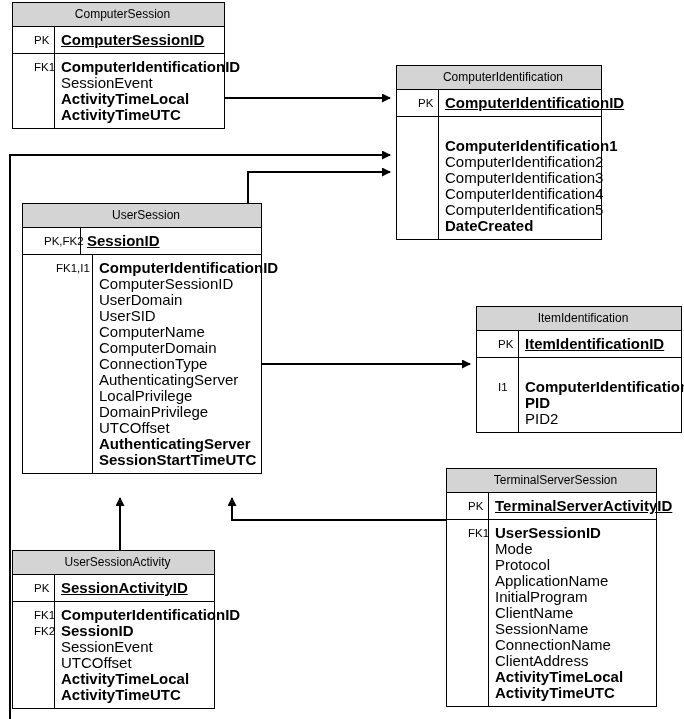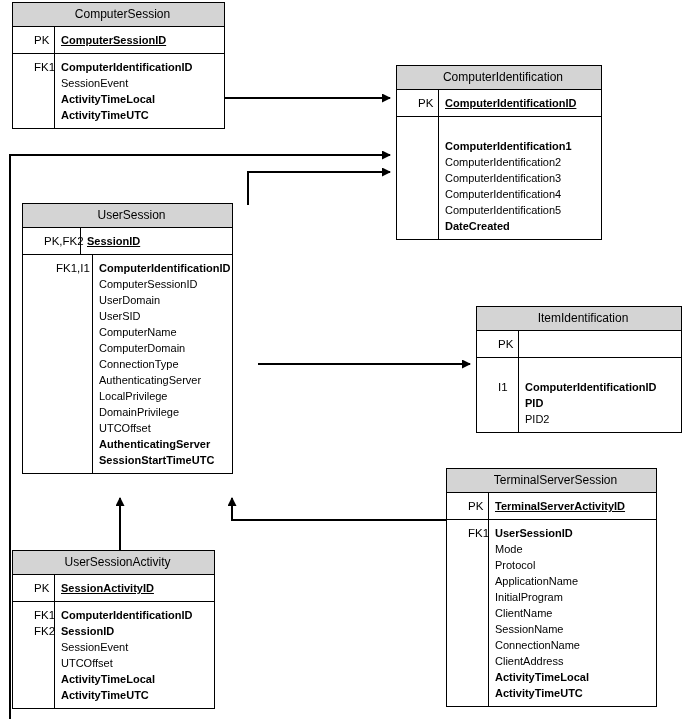--- a/index.html
+++ b/index.html
@@ -54,21 +54,21 @@
     box-sizing: border-box;
     padding: 5px 0 5px 5px;
     line-height: 16px;
     font-size: 11.5px;
   }
   .attrs-col {
     flex: 1 1 auto;
     box-sizing: border-box;
     padding: 5px 4px 5px 6px;
     line-height: 16px;
-    font-size: 11px;
+    font-size: 15px;
   }
   .pk-section {
     border-bottom: 1px solid #000000;
   }
   .attr {
     white-space: nowrap;
   }
   .attr.pk {
     font-weight: bold;
     text-decoration: underline;
@@ -149,21 +149,21 @@
         <div class="attr req">ComputerIdentification1</div>
         <div class="attr">ComputerIdentification2</div>
         <div class="attr">ComputerIdentification3</div>
         <div class="attr">ComputerIdentification4</div>
         <div class="attr">ComputerIdentification5</div>
         <div class="attr req">DateCreated</div>
       </div>
     </div>
   </div>
 
-  <div class="entity" style="left:22px; top:203px; width:211px;">
+  <div class="entity" style="left:22px; top:203px; width:240px;">
     <div class="entity-title">UserSession</div>
     <div class="section pk-section">
       <div class="keys-col" style="width:58px; flex:0 0 58px;">
         <div class="keyline">PK,FK2</div>
       </div>
       <div class="attrs-col">
         <div class="attr pk">SessionID</div>
       </div>
     </div>
     <div class="section">
@@ -187,20 +187,23 @@
       </div>
     </div>
   </div>
 
   <div class="entity" style="left:476px; top:306px; width:206px;">
     <div class="entity-title">ItemIdentification</div>
     <div class="section pk-section">
       <div class="keys-col">
         <div class="keyline">PK</div>
       </div>
+      <div class="attrs-col">
+        <div class="attr pk">ItemIdentificationID</div>
+      </div>
     </div>
     <div class="section">
       <div class="keys-col">
         <div class="spacer"></div>
         <div class="keyline">I1</div>
       </div>
       <div class="attrs-col">
         <div class="spacer"></div>
         <div class="attr req">ComputerIdentificationID</div>
         <div class="attr req">PID</div>

